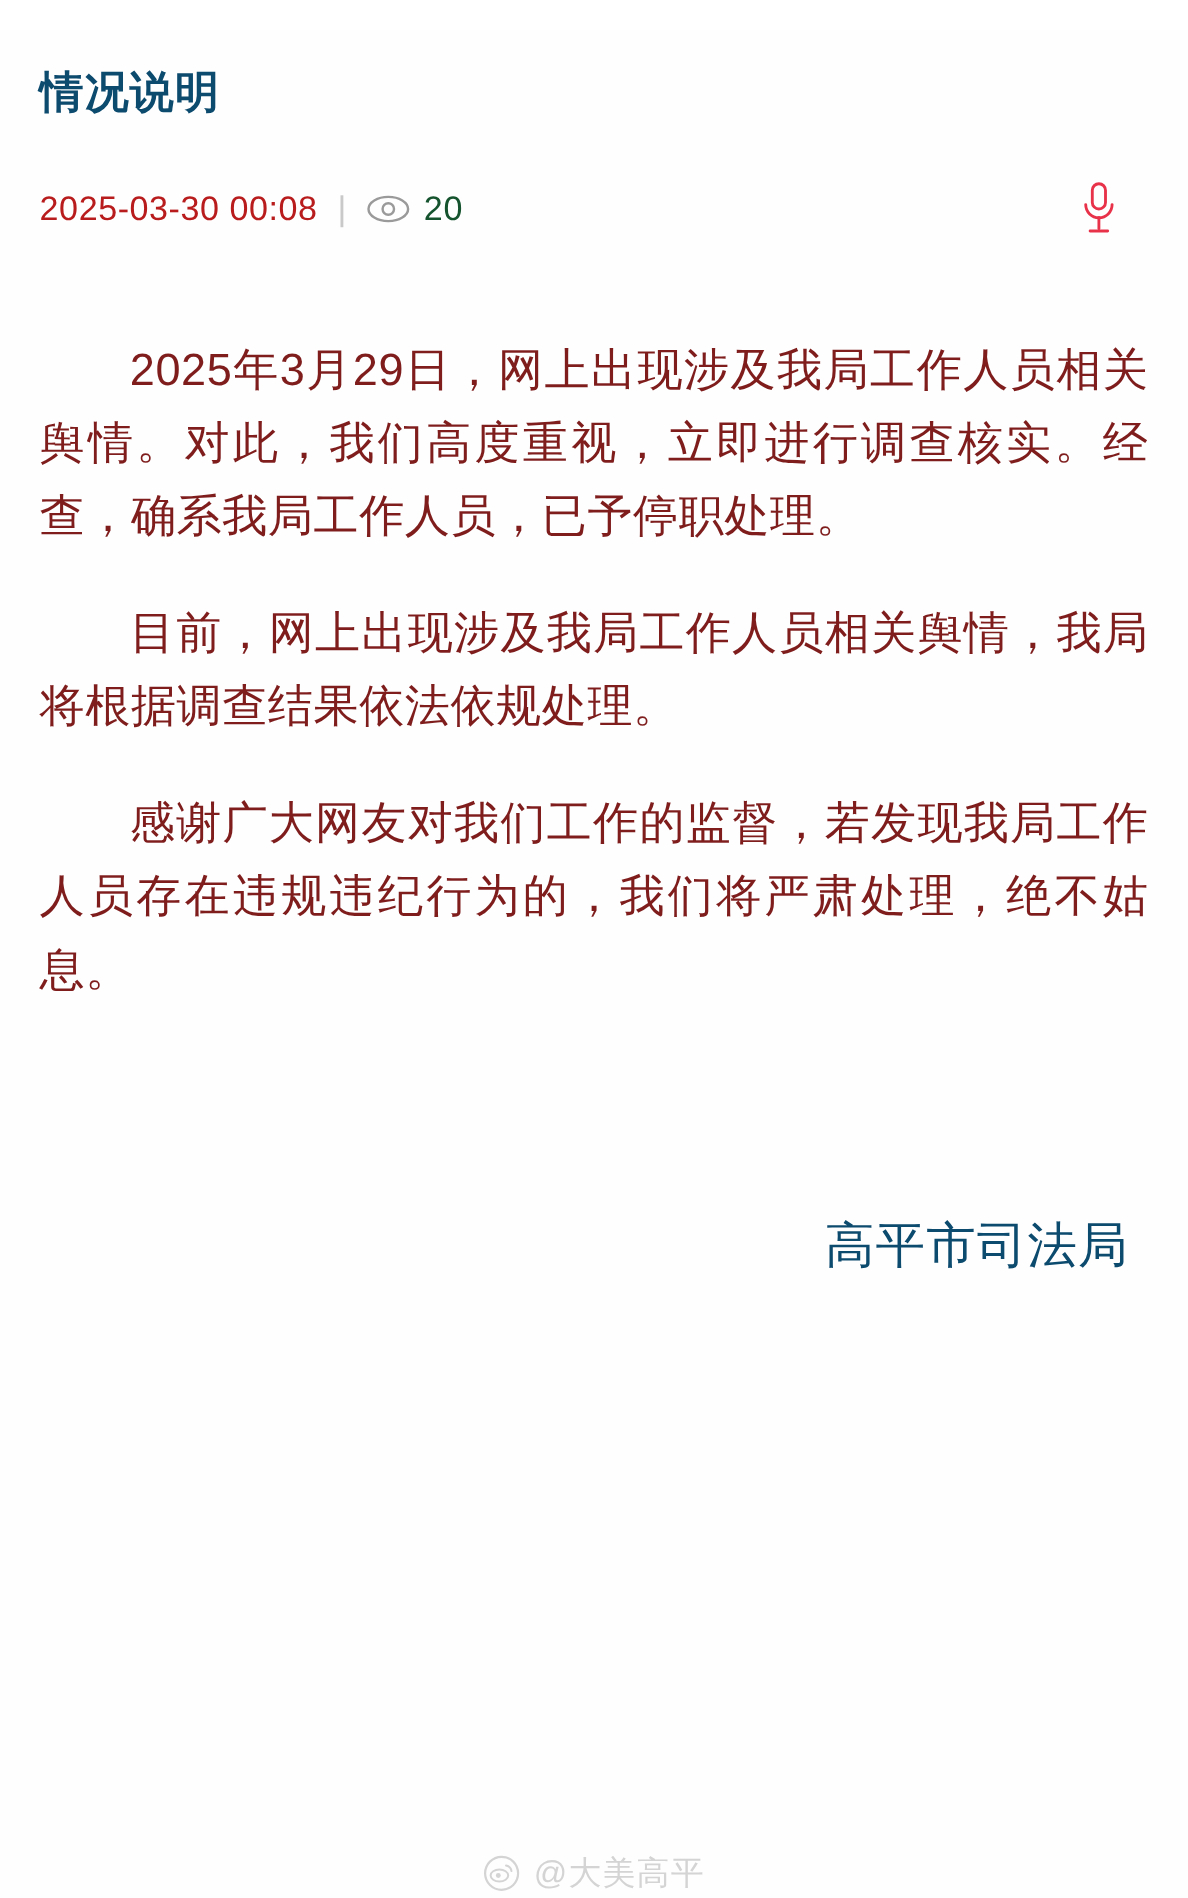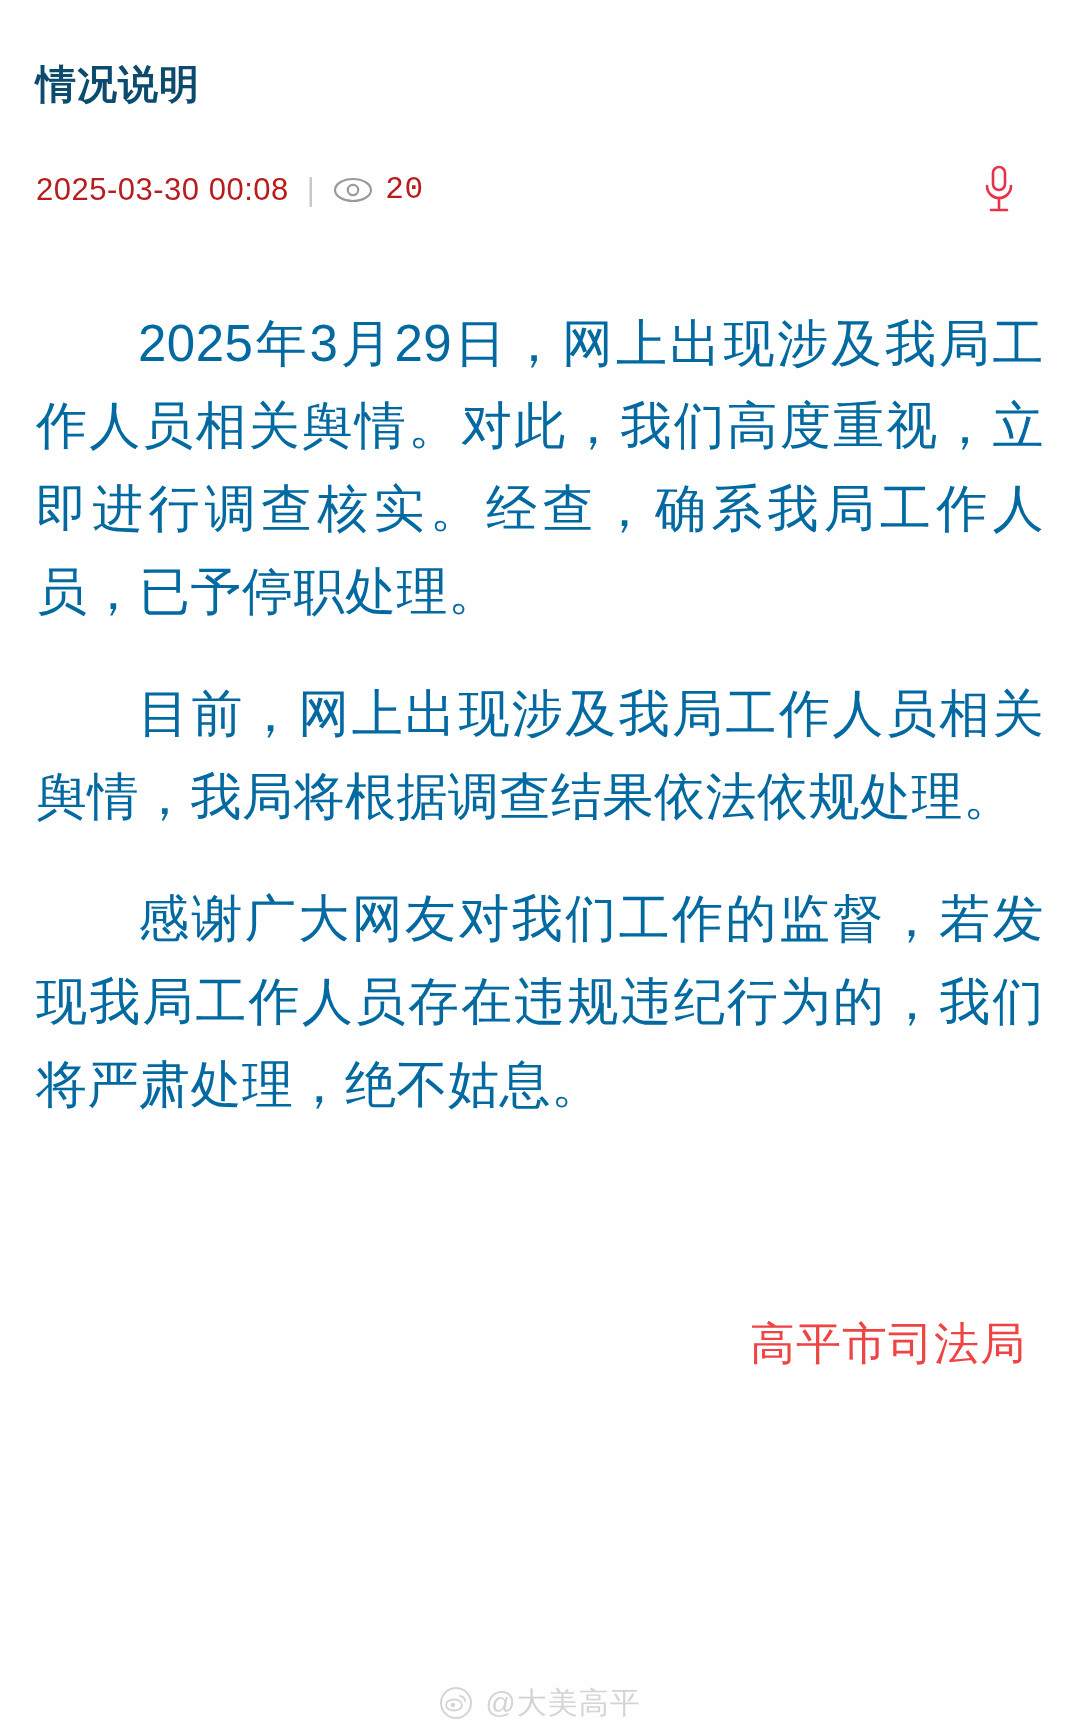--- a/index.html
+++ b/index.html
@@ -52,51 +52,50 @@
     margin: 0 18px;
     color: #c9c9c9;
     font-weight: 300;
   }
   .eye-icon {
     display: inline-block;
     margin-right: 12px;
     line-height: 0;
   }
   .meta-views {
-    color: #b91c1c;
-    font-family: Liberation Mono, monospace;
+    color: #14532d;
   }
   .mic-button {
     width: 54px;
     height: 54px;
     display: flex;
     align-items: center;
     justify-content: center;
     cursor: pointer;
   }
   .content {
     margin-top: 86px;
   }
   .content p {
-    font-size: 51px;
+    font-size: 41px;
     line-height: 1.62;
-    color: #0369a1;
+    color: #7f1d1d;
     margin: 0 0 40px 0;
     text-indent: 2em;
     letter-spacing: 0.5px;
     text-align: justify;
   }
   .signature {
     margin-top: 180px;
     text-align: right;
     padding-right: 18px;
   }
   .signature div {
     font-size: 45px;
-    color: #ef4444;
+    color: #0c4a6e;
     line-height: 1.7;
     letter-spacing: 1px;
   }
   .watermark {
     position: absolute;
     left: 0;
     right: 0;
     bottom: 28px;
     display: flex;
     align-items: center;

